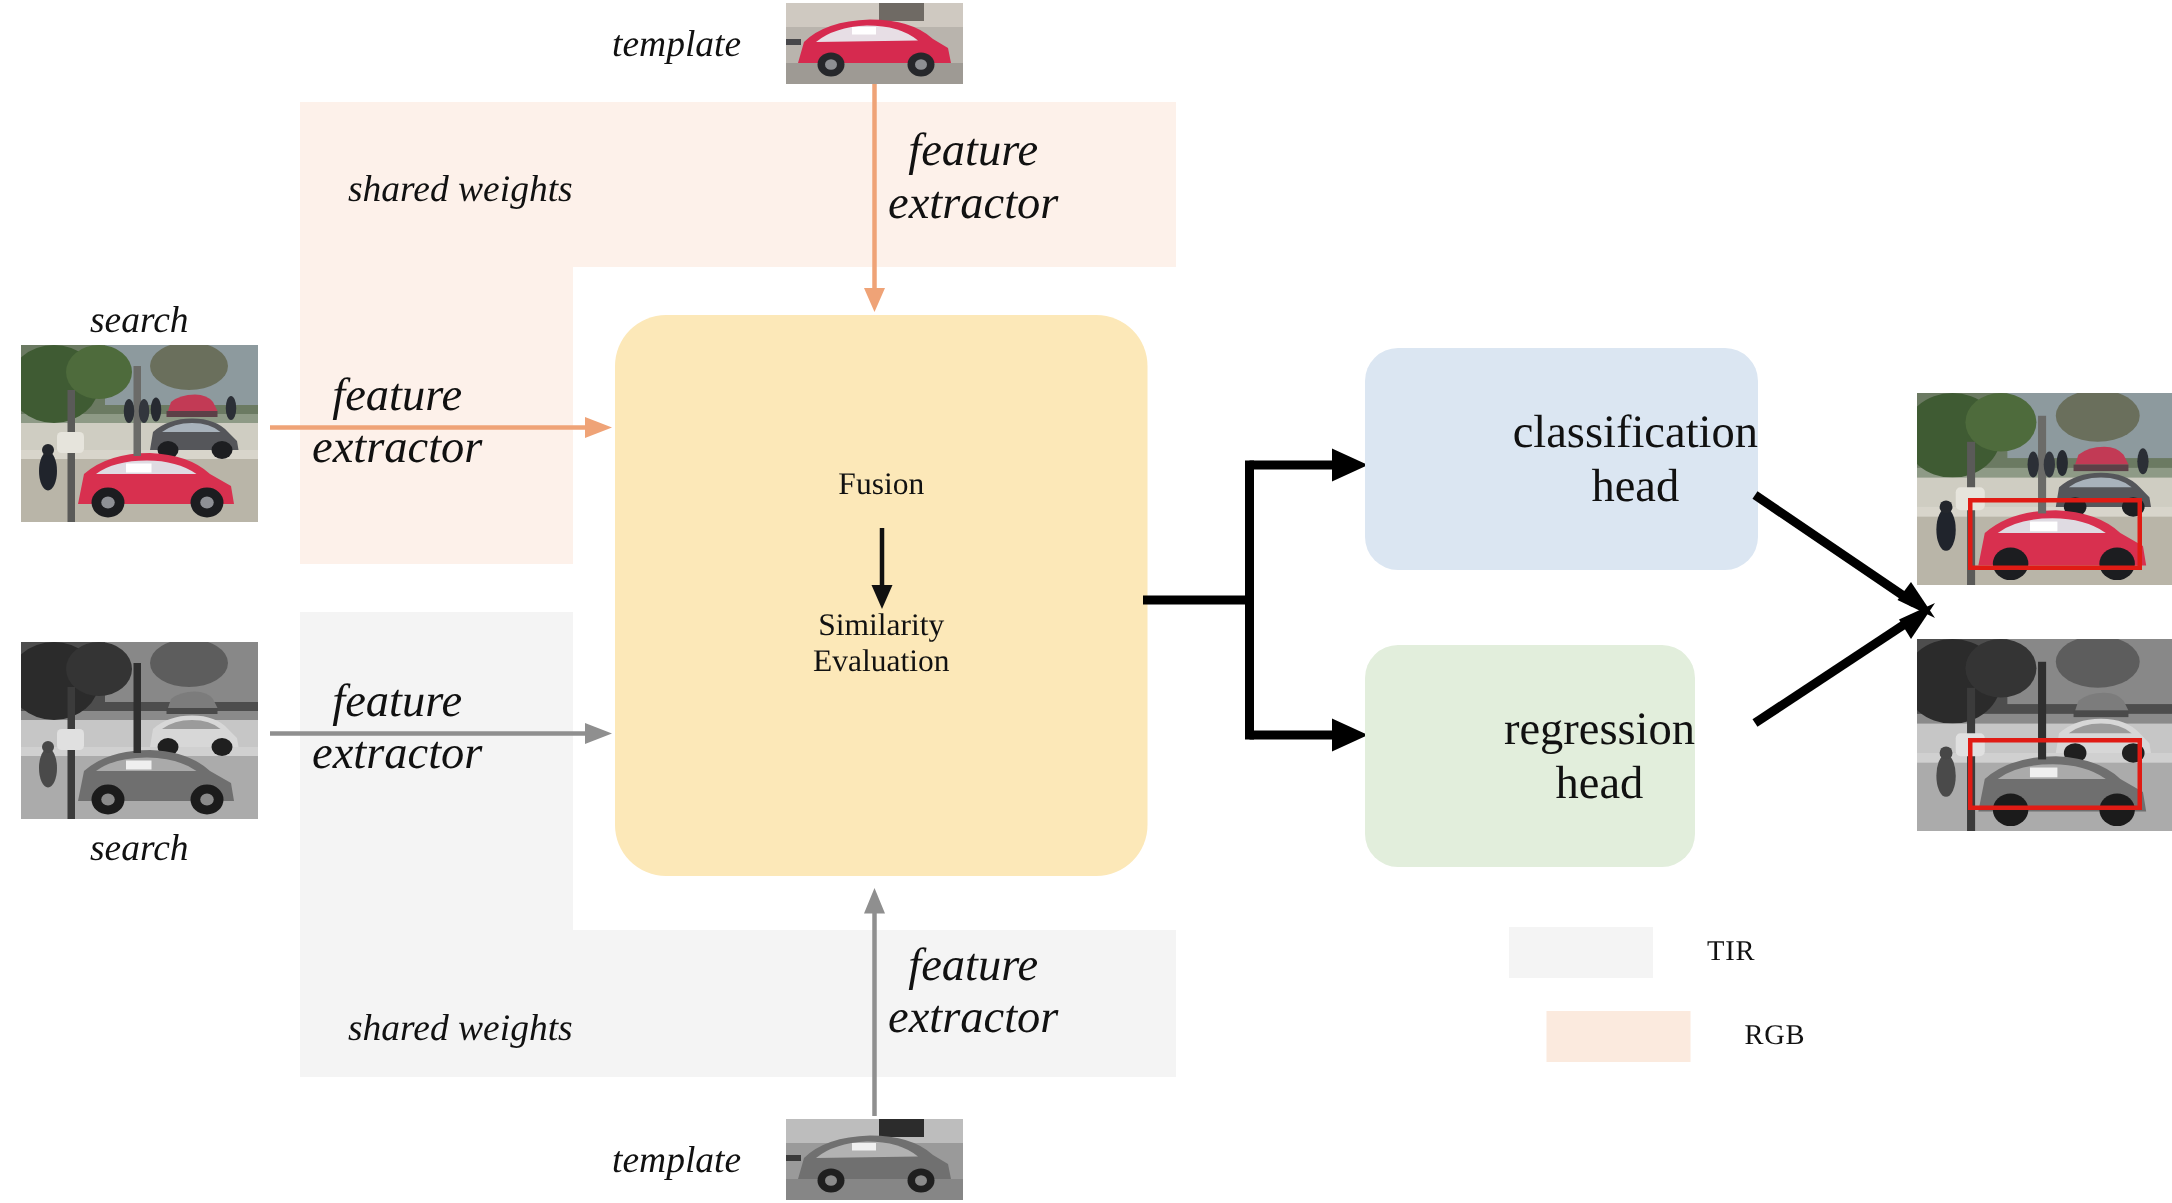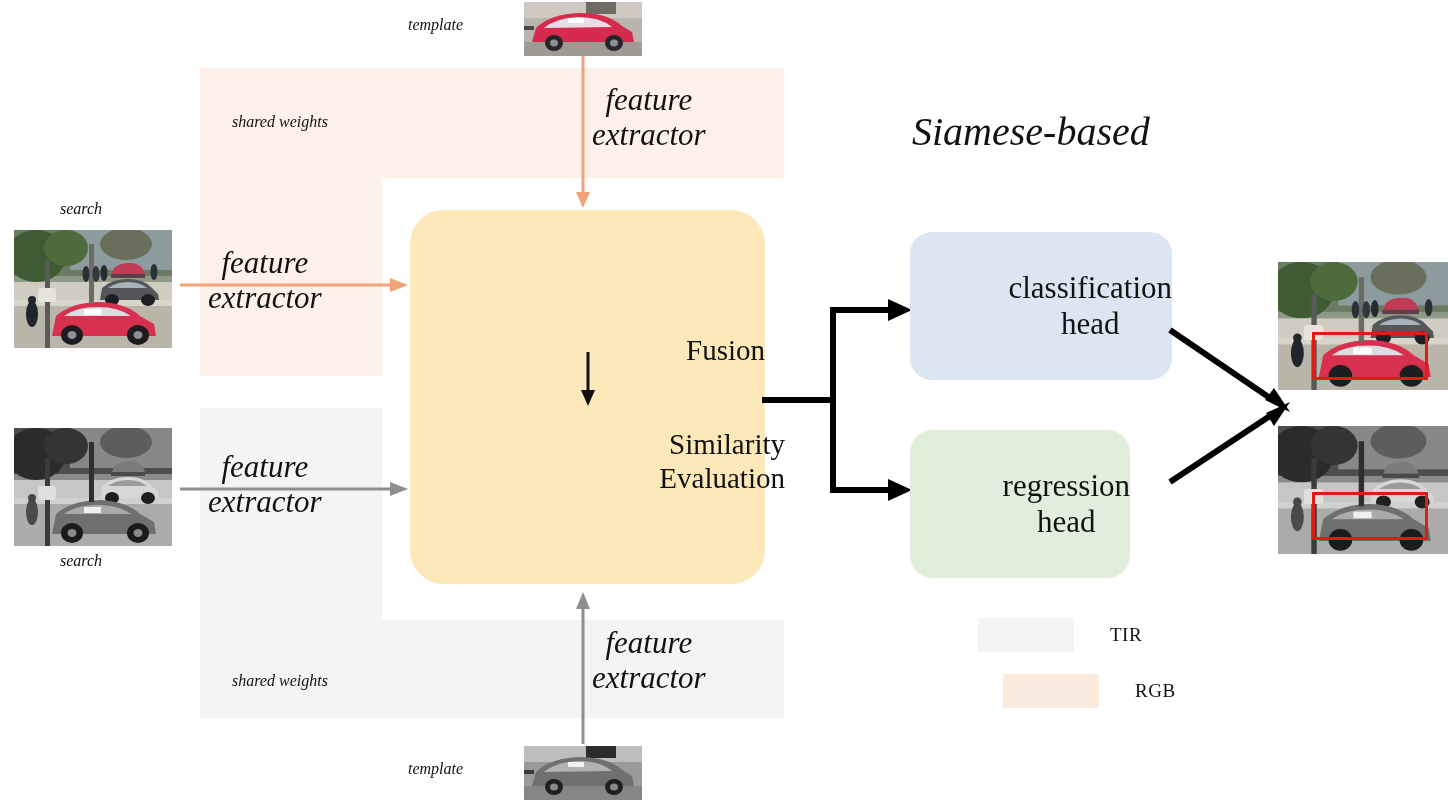--- a/index.html
+++ b/index.html
@@ -5,24 +5,24 @@
   html,body{margin:0;padding:0;background:#ffffff;}
   body{width:1448px;height:802px;position:relative;overflow:hidden;
        font-family:"Liberation Serif","DejaVu Serif",serif;color:#111;}
   .stage{position:absolute;left:0;top:0;width:1448px;height:802px;}
   .abs{position:absolute;}
 
   
   .band{position:absolute;}
 
   
-  .lbl-italic{font-style:italic;font-size:16px;line-height:1.1;white-space:nowrap;}
+  .lbl-italic{font-style:italic;font-size:25px;line-height:1.1;white-space:nowrap;}
   .lbl-fe{font-size:31px;line-height:1.14;text-align:center;white-space:nowrap;font-style:italic;}
   .lbl-box{font-size:31px;line-height:1.16;text-align:center;white-space:nowrap;}
-  .lbl-fusion{font-size:29px;line-height:1.16;text-align:right;white-space:nowrap;margin-top:24px;}
+  .lbl-fusion{font-size:21px;line-height:1.16;text-align:center;white-space:nowrap;}
   .title-si{font-style:italic;font-size:40px;white-space:nowrap;}
   .legend-txt{font-size:19px;letter-spacing:.5px;white-space:nowrap;}
 
   
   .rbox{position:absolute;border-radius:34px;}
   .hbox{position:absolute;border-radius:22px;display:flex;align-items:center;justify-content:flex-end;}
 
   
   .thumb{position:absolute;overflow:hidden;}
   .bbox{position:absolute;border:3px solid #e01b14;box-sizing:border-box;}
@@ -202,21 +202,21 @@
 
   <div class="lbl-fusion abs" style="left:410px;top:310px;width:355px;">
     <div>Fusion</div>
   </div>
 
   <svg class="abs" style="left:576px;top:352px;" width="24" height="56">
     <line x1="12" y1="0" x2="12" y2="42" stroke="#111" stroke-width="3"></line>
     <polygon points="12,54 5,38 19,38" fill="#111"></polygon>
   </svg>
 
-  <div class="lbl-fusion abs" style="left:410px;top:404px;width:355px;padding-left:20px;">
+  <div class="lbl-fusion abs" style="left:410px;top:404px;width:355px;">
     <div>Similarity</div>
     <div>Evaluation</div>
   </div>
 
   <svg class="abs" style="left:762px;top:290px;" width="160" height="220">
     <line x1="0" y1="110" x2="74" y2="110" stroke="#000" stroke-width="6"></line>
     <line x1="71" y1="17" x2="71" y2="203" stroke="#000" stroke-width="6"></line>
     <line x1="71" y1="20" x2="132" y2="20" stroke="#000" stroke-width="6"></line>
     <polygon points="150,20 126,9 126,31" fill="#000"></polygon>
     <line x1="71" y1="200" x2="132" y2="200" stroke="#000" stroke-width="6"></line>
@@ -306,23 +306,22 @@
       <ellipse cx="124" cy="105" rx="11" ry="10" fill="#1b1b1b"></ellipse>
       <rect x="31" y="30" width="5" height="88" fill="#3b3b3b"></rect>
       <rect x="75" y="14" width="5" height="60" fill="#2f2f2f"></rect>
       <rect x="24" y="58" width="18" height="14" rx="3" fill="#e0e0e0"></rect>
       <ellipse cx="18" cy="84" rx="6" ry="13" fill="#4a4a4a"></ellipse>
       <circle cx="18" cy="70" r="4" fill="#474747"></circle>
     </svg>
     <div class="bbox" style="left:34px;top:66px;width:116px;height:48px;"></div>
   </div>
 
-  <div class="title-si abs" style="left:912px;top:108px;">Siamese-based</div>
-
-  <div class="abs" style="left:978px;top:618px;">
+
+  <div class="abs" style="left:1006px;top:618px;">
     <div style="display:flex;align-items:center;margin-bottom:22px;">
       <div style="width:96px;height:34px;background:#f4f4f4;"></div>
       <div class="legend-txt" style="margin-left:36px;">TIR</div>
     </div>
     <div style="display:flex;align-items:center;padding-left:25px;">
       <div style="width:96px;height:34px;background:#fbeade;"></div>
       <div class="legend-txt" style="margin-left:36px;">RGB</div>
     </div>
   </div>
 

